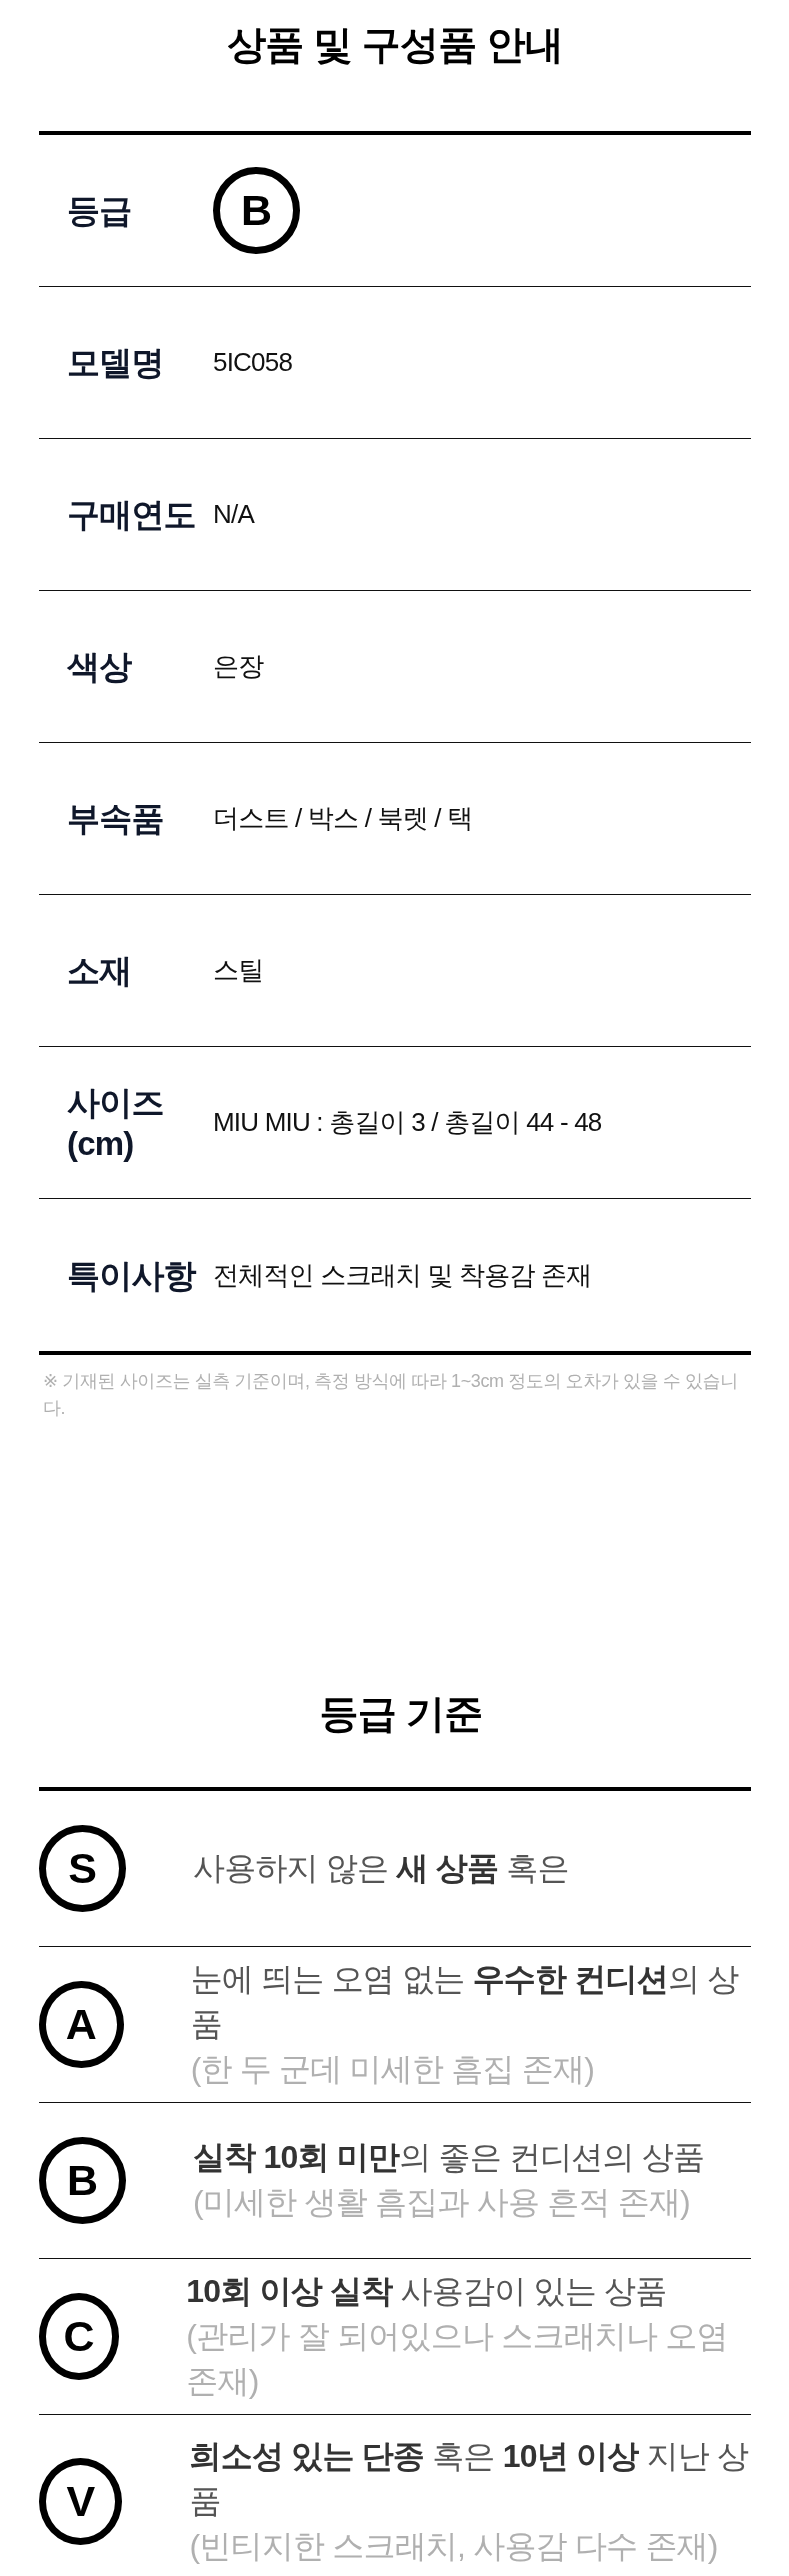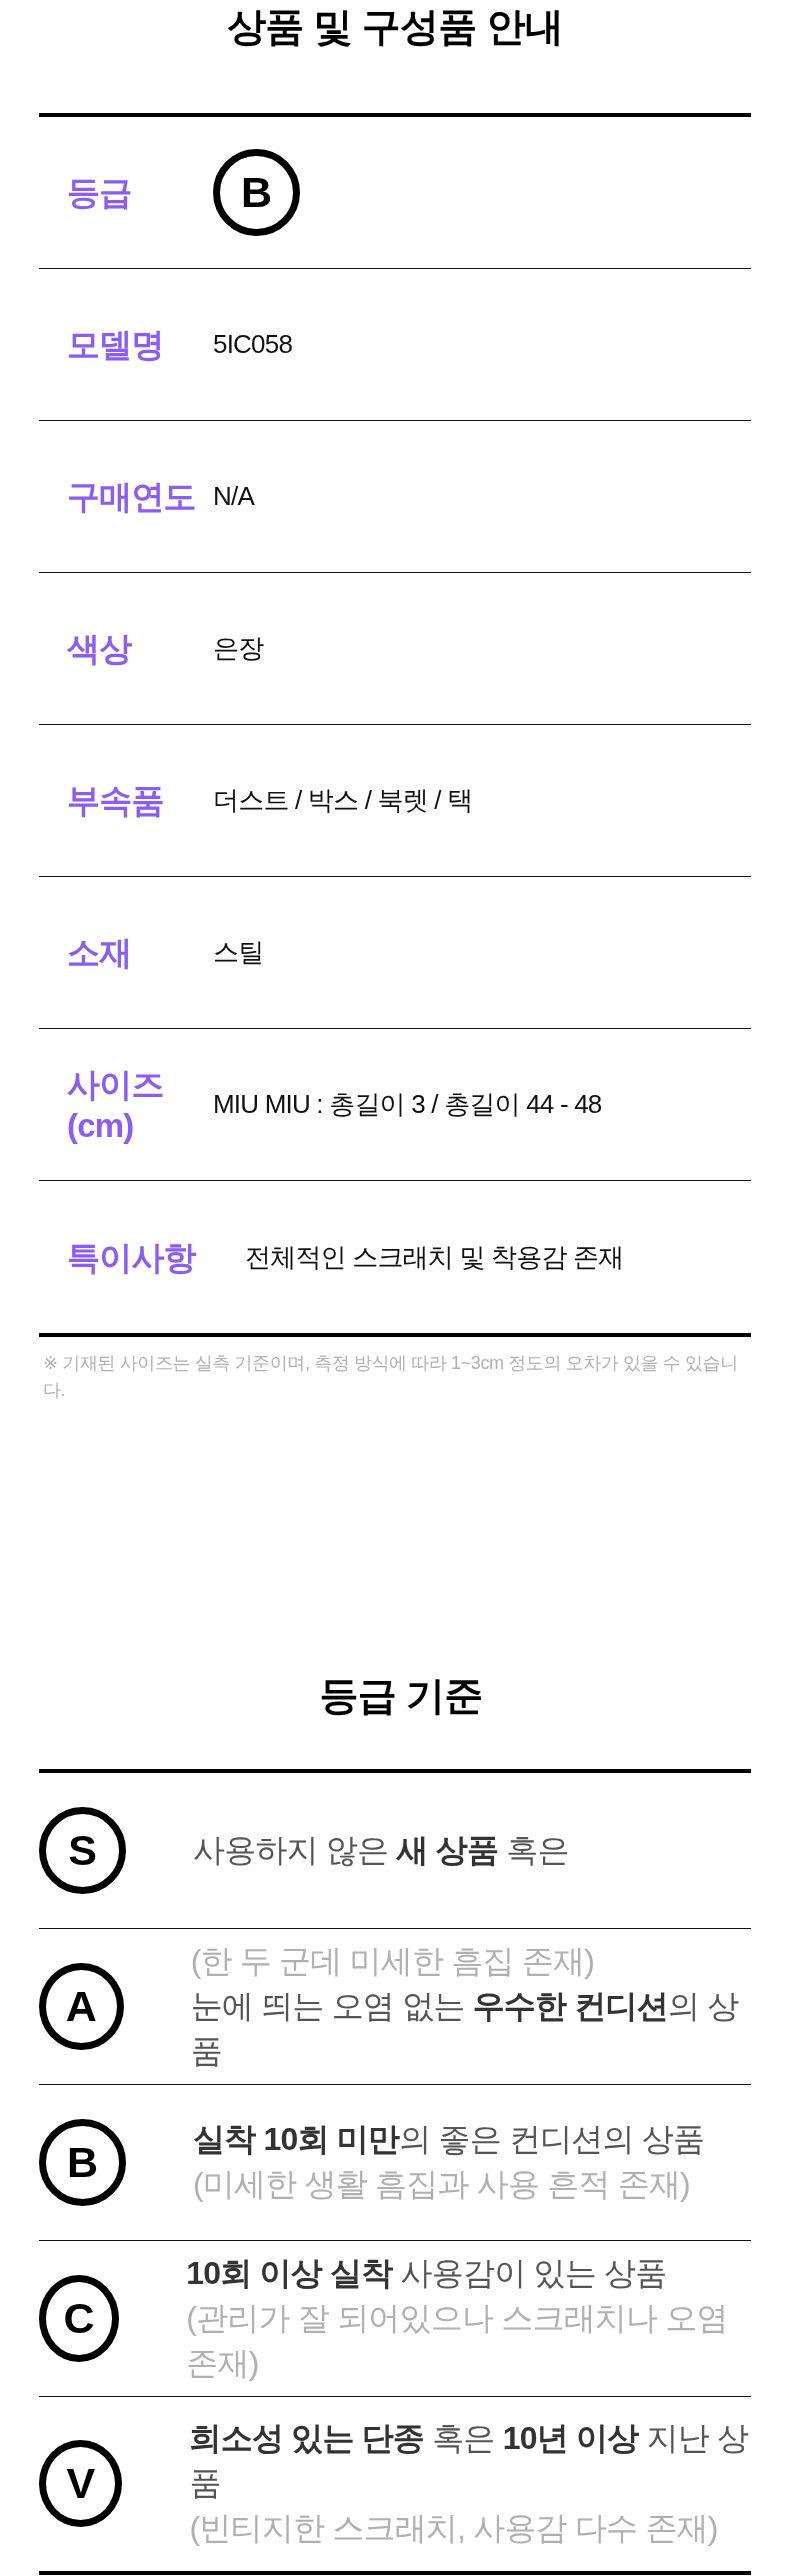--- a/index.html
+++ b/index.html
@@ -4,41 +4,41 @@
 <style>
   html,body{margin:0;padding:0;}
   body{
     width:790px;height:2576px;
     background:#ffffff;
     font-family:"Liberation Sans","DejaVu Sans",sans-serif;
     color:#111111;
     overflow:hidden;
   }
   .page-title{
-    margin:0;padding-top:2px;
+    margin:0;padding-top:20px;
     font-size:39px;line-height:49px;
     font-weight:700;text-align:center;color:#000;
     letter-spacing:-0.8px;
   }
   
   .spec-table{
     margin:62px 39px 0 39px;
     border-top:4.7px solid #000;
     border-bottom:4.7px solid #000;
   }
   .spec-row{
     min-height:152px;
     border-bottom:1.6px solid #111;
     display:flex;align-items:center;
     padding-left:28px;box-sizing:border-box;
   }
-  .spec-row:last-child{border-bottom:none;gap:32px;}
+  .spec-row:last-child{border-bottom:none;}
   .spec-label{
     width:146px;flex:0 0 146px;
-    font-size:33px;font-weight:700;color:#8b5cf6;
+    font-size:33px;font-weight:700;color:#0f172a;
     line-height:41px;letter-spacing:-0.8px;
   }
   .spec-value{
     font-size:26px;font-weight:400;color:#111;
     line-height:41px;letter-spacing:-0.8px;
   }
   
   .circle{
     width:73px;height:73px;
     border:7.1px solid #000;border-radius:50%;
@@ -152,22 +152,22 @@
       </div>
       <div class="grade-text">
         <div class="grade-line"><span>사용하지 않은 </span><b>새 상품</b><span> 혹은</span></div>
       </div>
     </div>
     <div class="grade-row">
       <div class="circle">
         <span>A</span>
       </div>
       <div class="grade-text">
+        <div class="grade-line"><span>눈에 띄는 오염 없는 </span><b>우수한 컨디션</b><span>의 상품</span></div>
         <div class="grade-line light"><span>(한 두 군데 미세한 흠집 존재)</span></div>
-        <div class="grade-line"><span>눈에 띄는 오염 없는 </span><b>우수한 컨디션</b><span>의 상품</span></div>
       </div>
     </div>
     <div class="grade-row">
       <div class="circle">
         <span>B</span>
       </div>
       <div class="grade-text">
         <div class="grade-line"><b>실착 10회 미만</b><span>의 좋은 컨디션의 상품</span></div>
         <div class="grade-line light"><span>(미세한 생활 흠집과 사용 흔적 존재)</span></div>
       </div>

